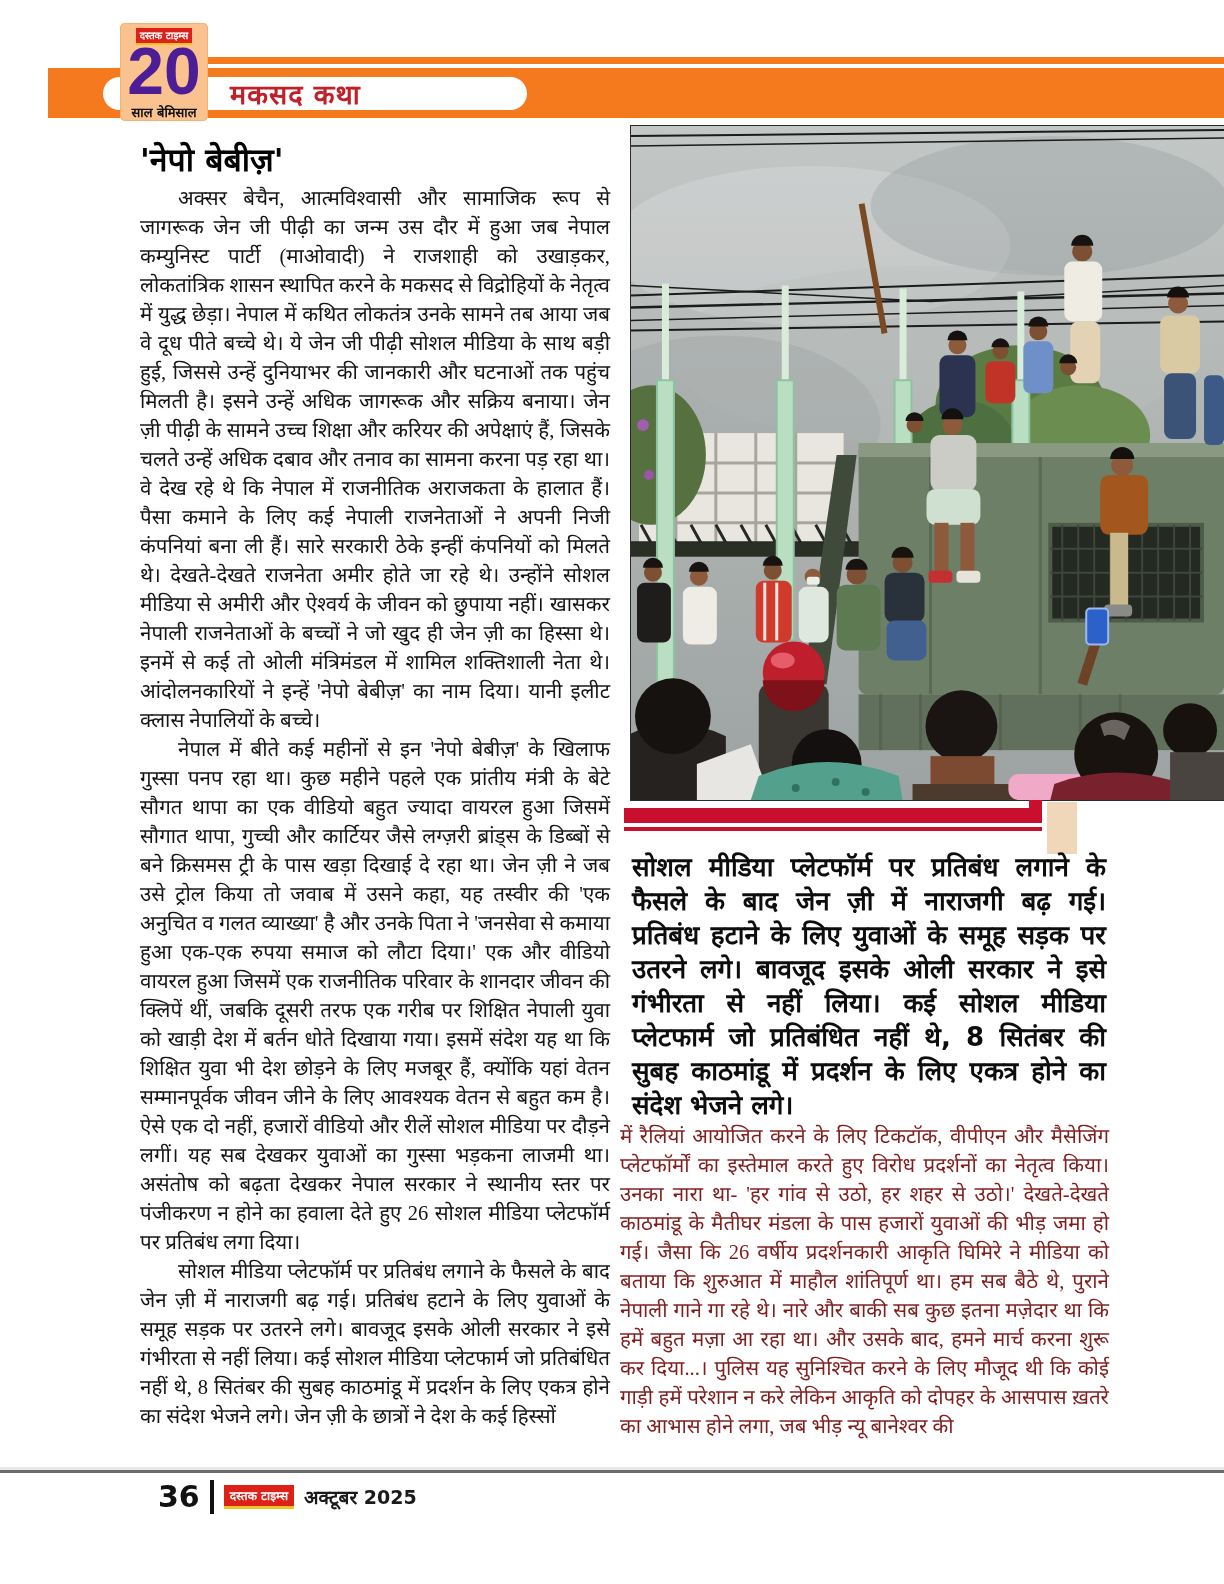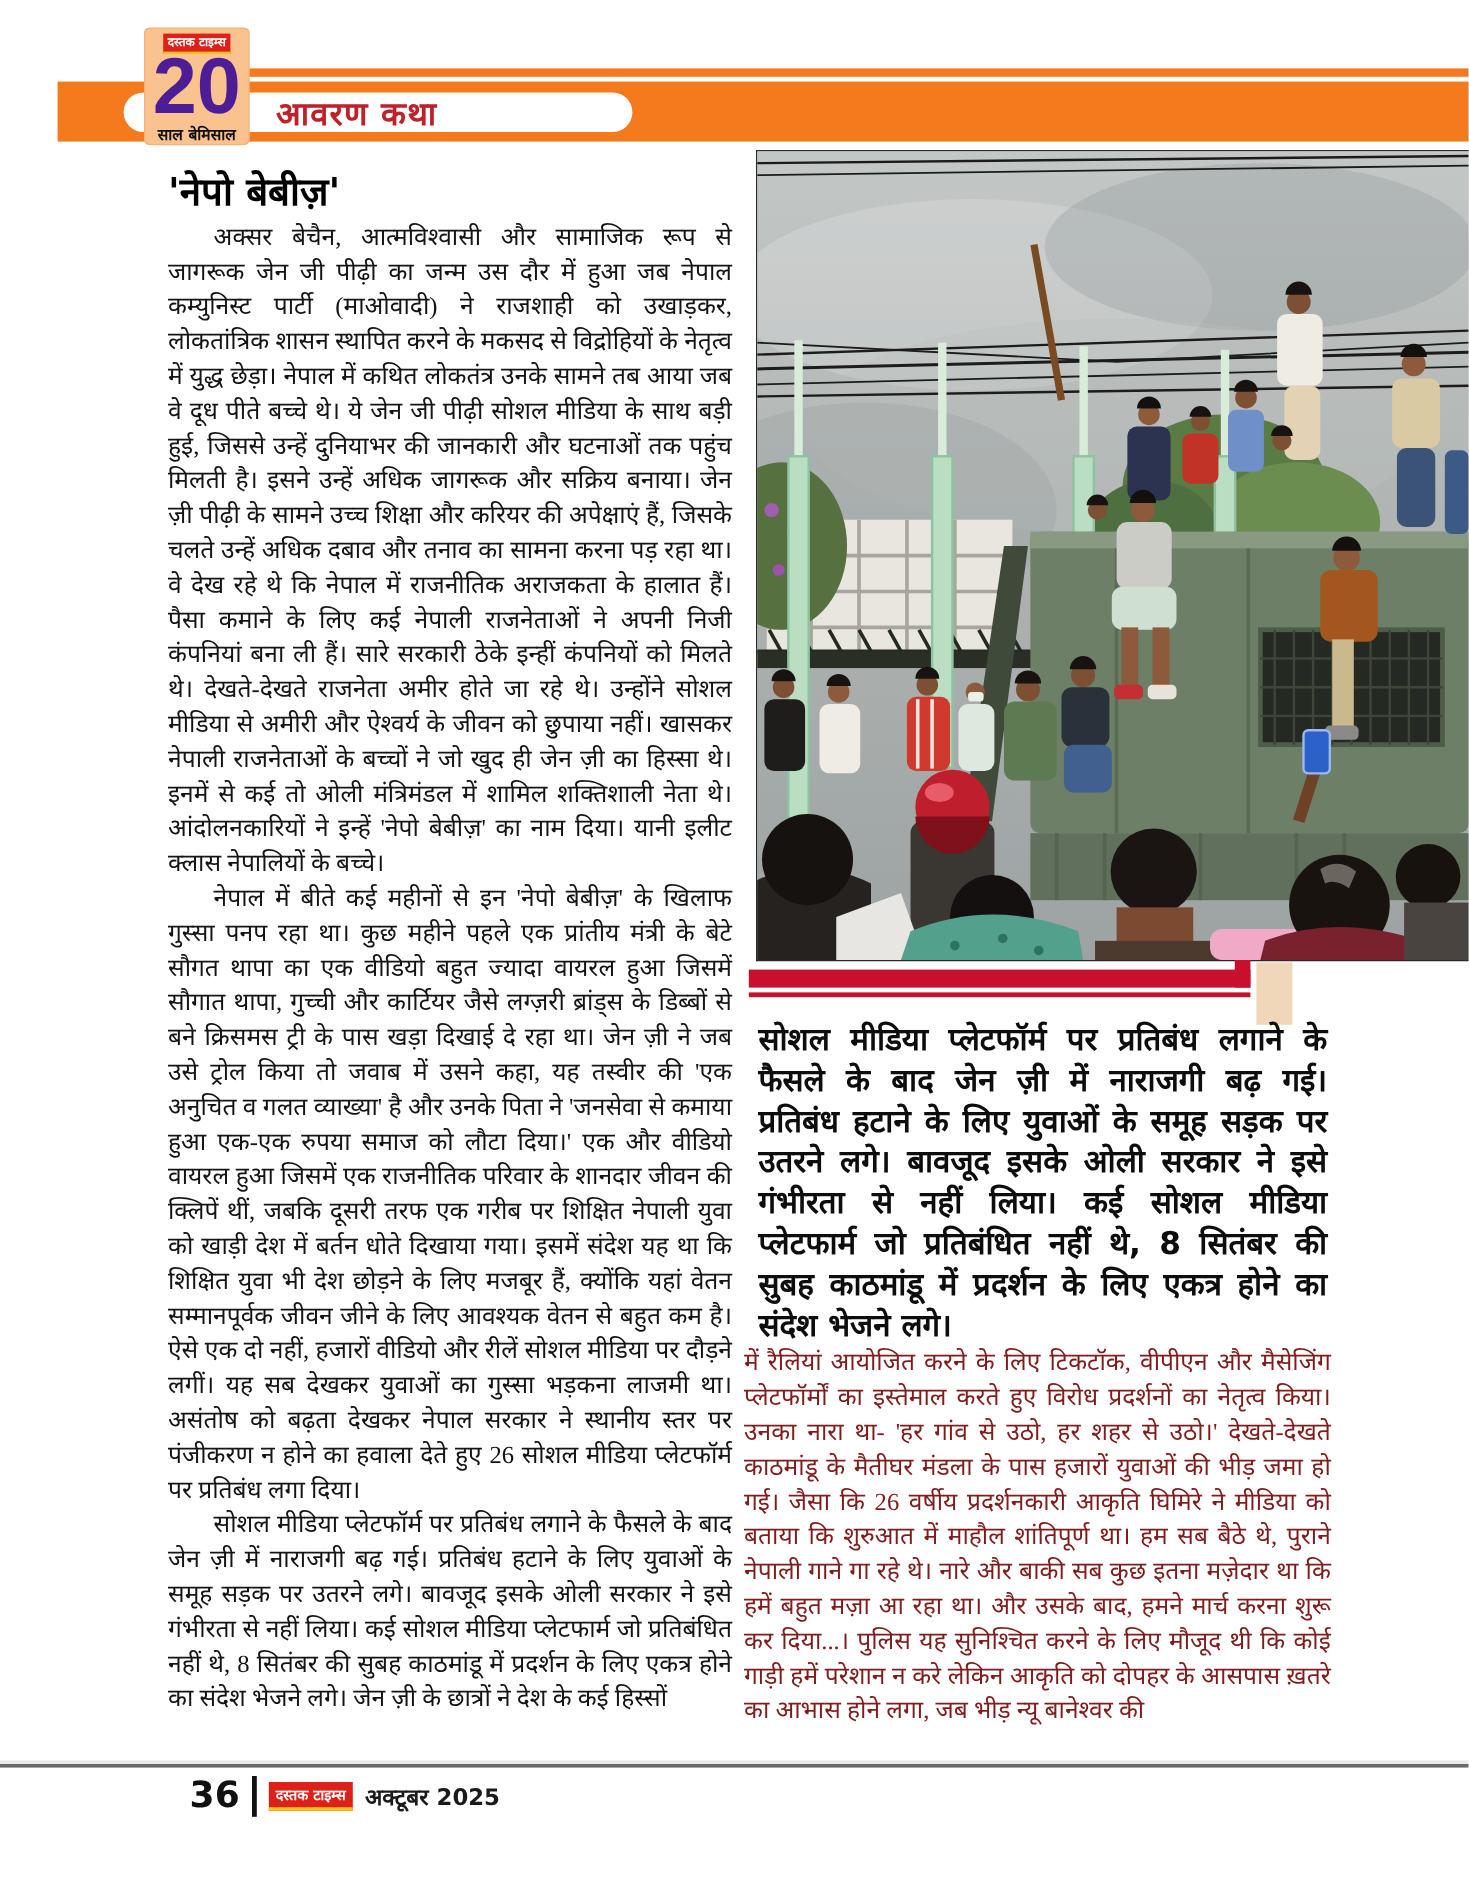--- a/index.html
+++ b/index.html
@@ -76,21 +76,21 @@
   .footer-date{font-family:"DejaVu Sans", sans-serif;font-weight:700;font-size:19px;color:#1a1a1a;}
 </style>
 </head>
 <body>
 
 <div class="page">
 
   <div class="accent-thin"></div>
   <div class="accent-bar">
     <div class="pill">
-      <span>आवरण कथा</span>
+      <span>मकसद कथा</span>
     </div>
   </div>
   <div class="badge">
     <div class="badge-logo">दस्तक टाइम्स</div>
     <div class="badge-number">20</div>
     <div class="badge-tagline">साल बेमिसाल</div>
   </div>
 
   <div class="photo">
     <svg viewBox="0 0 594 676" preserveAspectRatio="none">

